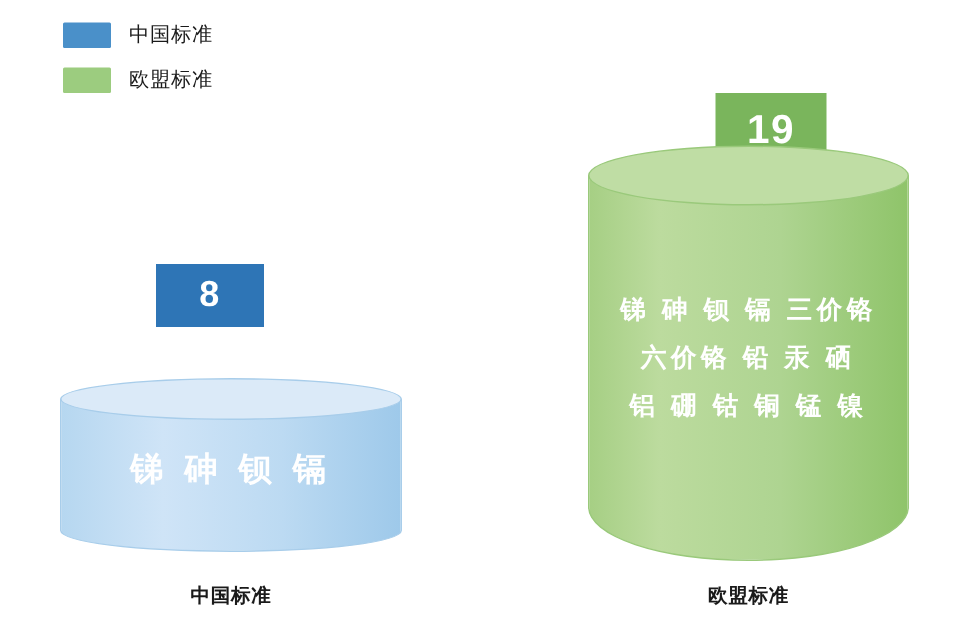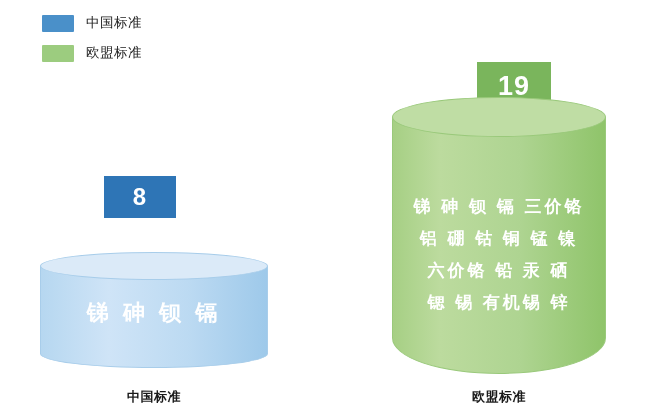--- a/index.html
+++ b/index.html
@@ -191,20 +191,19 @@
   <div class="cyl-text">
     <div>锑 砷 钡 镉</div>
   </div>
 </div>
 
 <div class="cylinder cyl-eu">
   <div class="cyl-body"></div>
   <div class="cyl-top"></div>
   <div class="cyl-text">
     <div>锑 砷 钡 镉 三价铬</div>
+    <div>六价铬 铅 汞 硒</div>
     <div>铝 硼 钴 铜 锰 镍</div>
-    <div>六价铬 铅 汞 硒</div>
-    <div>锶 锡 有机锡 锌</div>
   </div>
 </div>
 
 <div class="caption caption-cn">中国标准</div>
 <div class="caption caption-eu">欧盟标准</div>
 
 </body></html>

